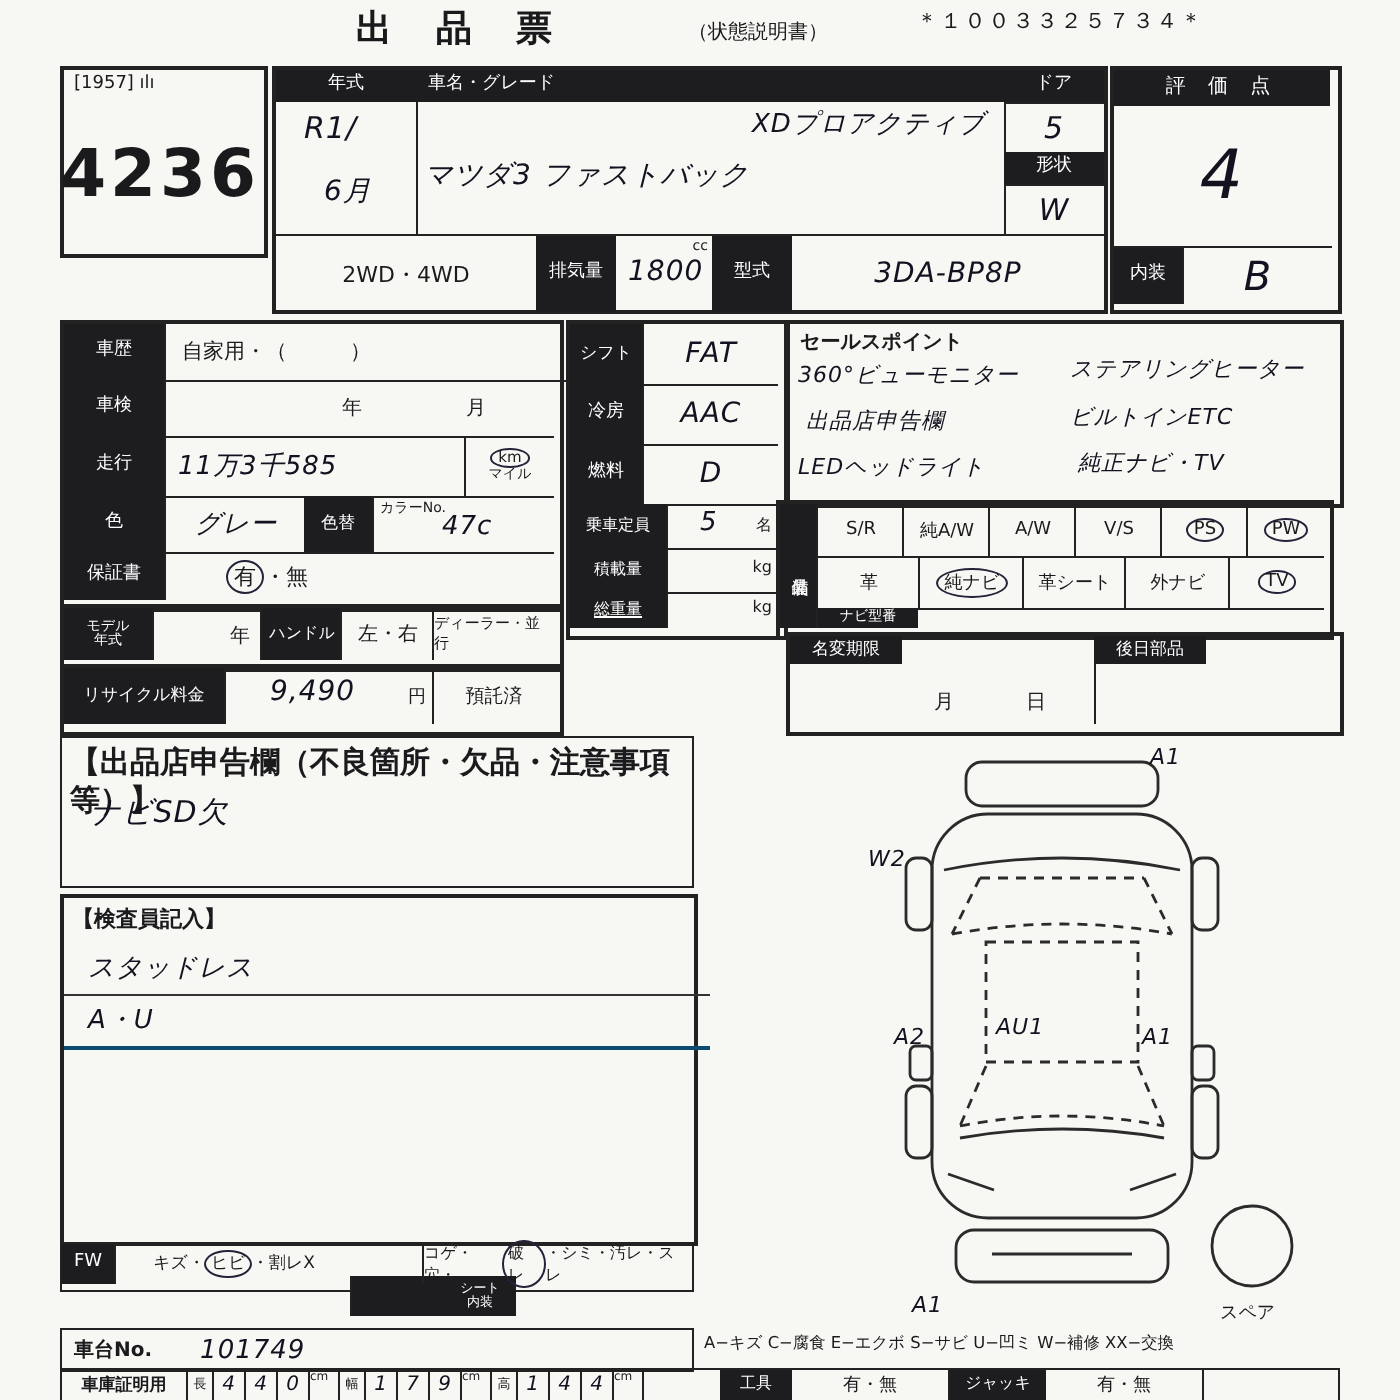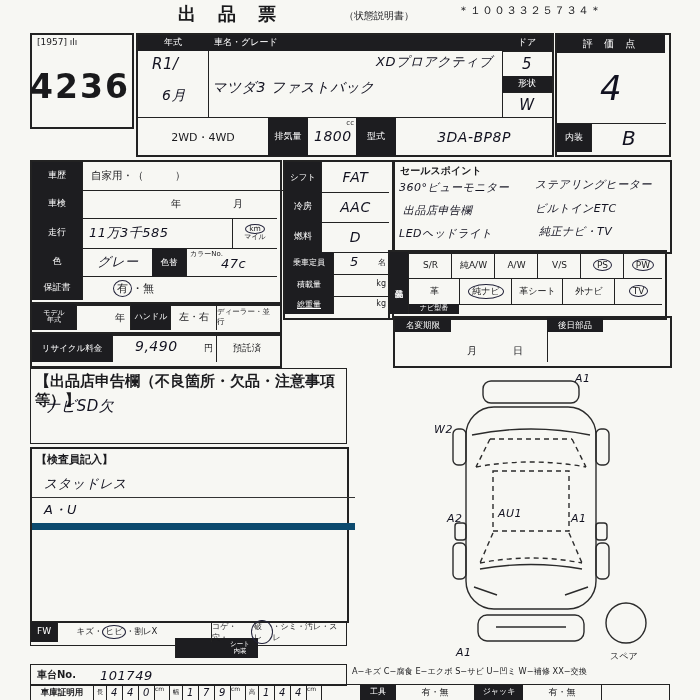--- a/index.html
+++ b/index.html
@@ -211,21 +211,21 @@
   </div>
 
   <div class="bx1" style="left:30px;top:368px;width:315px;height:74px;">
     <div class="a p" style="left:4px;top:3px;font-size:15px;font-weight:bold;">【出品店申告欄（不良箇所・欠品・注意事項等）】</div>
     <div class="a hw" style="left:14px;top:28px;font-size:15px;">ナビSD欠</div>
   </div>
 
   <div class="bx" style="left:30px;top:447px;width:315px;height:172px;">
     <div class="a p" style="left:4px;top:3px;font-size:11px;font-weight:bold;">【検査員記入】</div>
     <div class="a l hw" style="left:0;top:22px;width:311px;height:26px;padding-left:12px;font-size:13px;border-bottom:1px solid #333;">スタッドレス</div>
-    <div class="a l hw" style="left:0;top:48px;width:311px;height:26px;padding-left:12px;font-size:13px;border-bottom:7px solid #0c4a6e;">A・U</div>
+    <div class="a l hw" style="left:0;top:48px;width:311px;height:26px;padding-left:12px;font-size:13px;border-bottom:2px solid #0c4a6e;">A・U</div>
   </div>
 
   <div class="bx1" style="left:30px;top:621px;width:315px;height:23px;">
     <div class="a lbl" style="left:0;top:0;width:26px;height:20px;">FW</div>
     <div class="a c p brd-l" style="left:26px;top:0;width:118px;height:20px;font-size:8.5px;">
       <span>キズ・</span>
       <span class="hand-circle" style="padding:0 2px;">ヒビ</span>
       <span>・割レX</span>
     </div>
     <div class="a lbl col brd-l" style="left:144px;top:16px;width:36px;height:20px;font-size:6.5px;padding-left:46px;">

